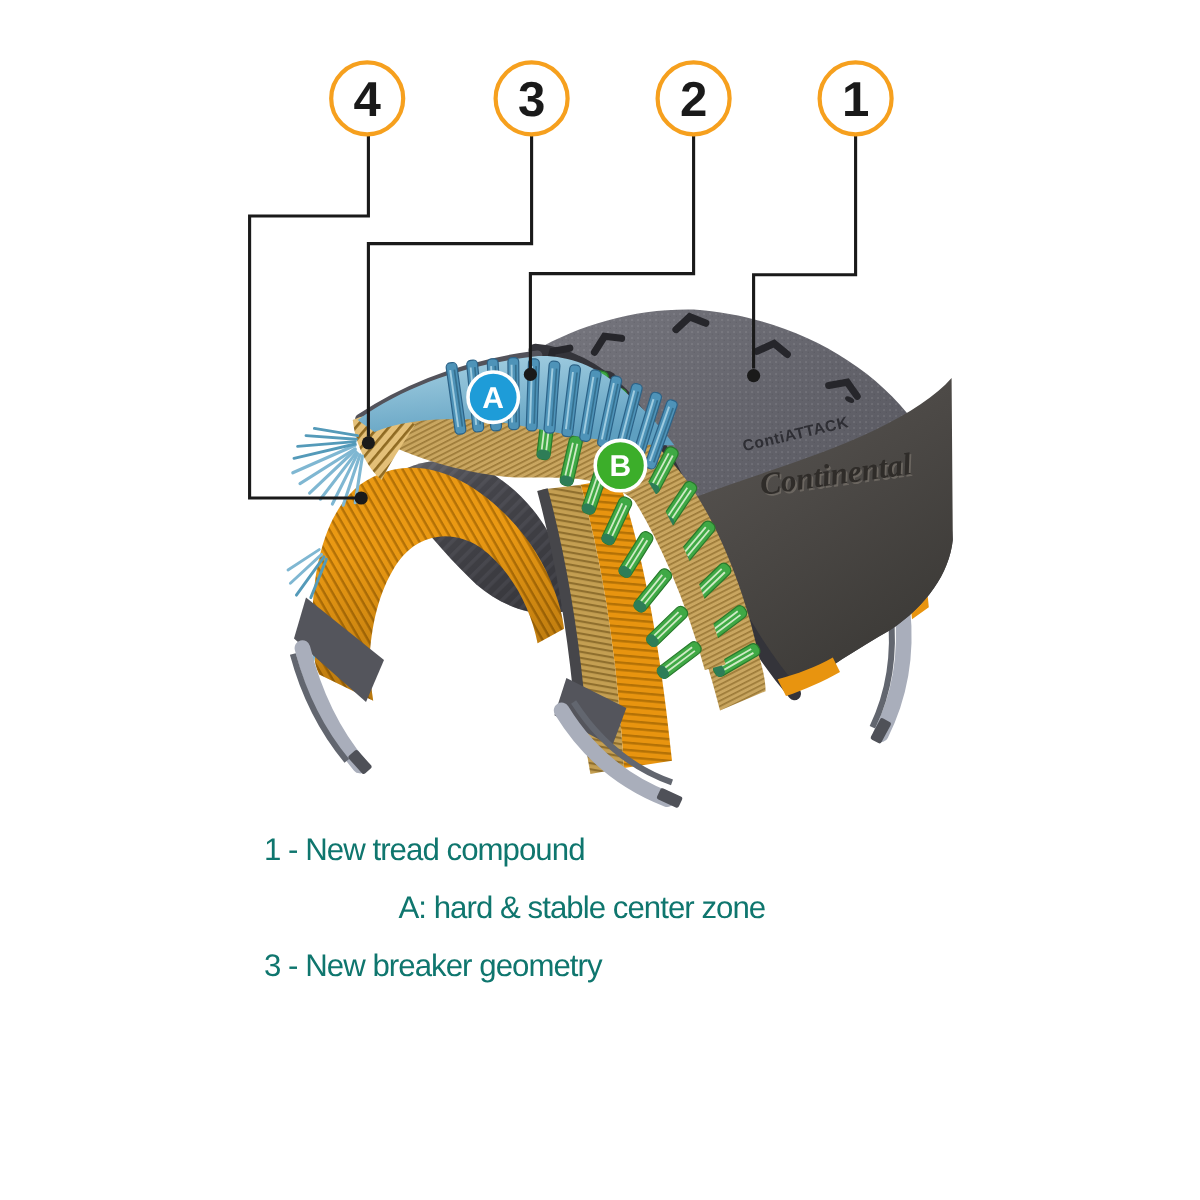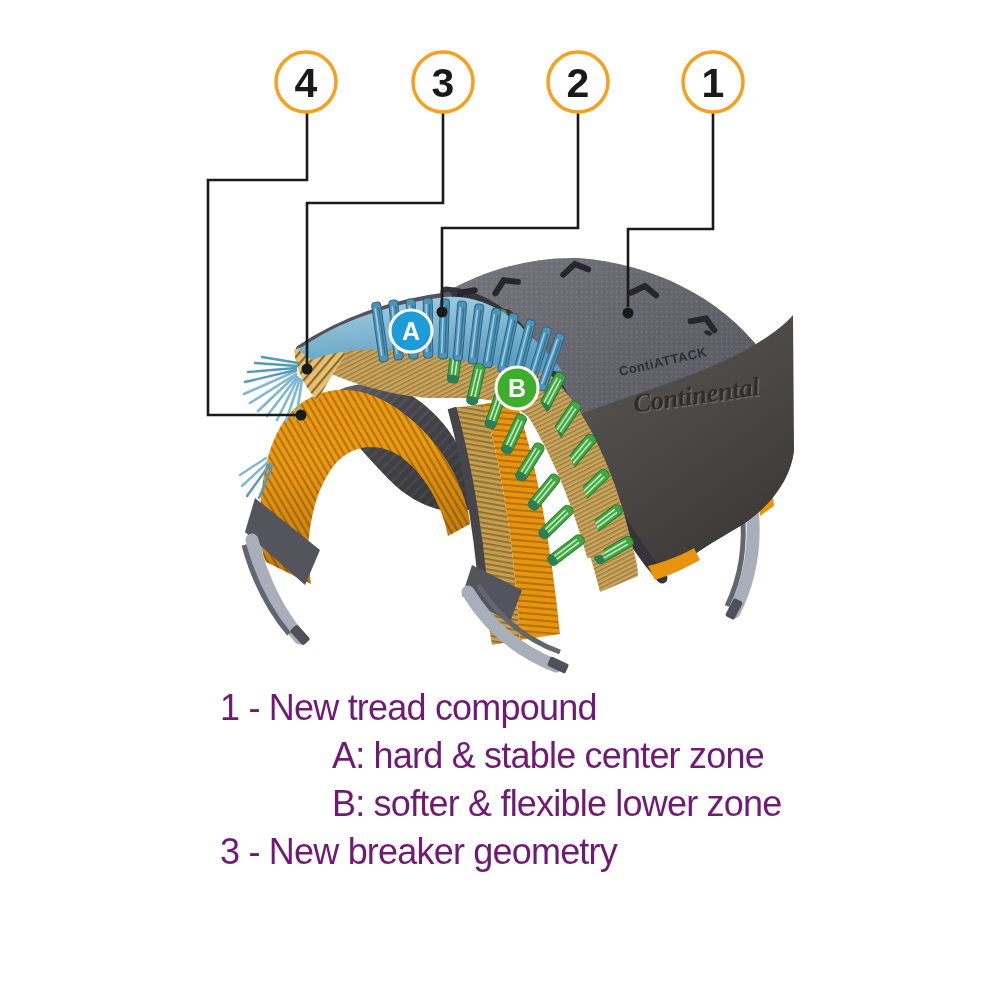--- a/index.html
+++ b/index.html
@@ -1,21 +1,21 @@
 <!DOCTYPE html>
 <html><head>
 <meta charset="utf-8">
 <style>
   html,body{margin:0;padding:0;background:#ffffff;}
   body{width:1000px;height:1000px;position:relative;overflow:hidden;
        font-family:"Liberation Sans","DejaVu Sans",sans-serif;}
   #scene{position:absolute;left:0;top:0;width:1000px;height:1000px;}
   .legend{position:absolute;left:0;top:684px;width:1000px;}
   .legend-line{height:48px;line-height:48px;padding-left:220px;
-       font-size:36px;letter-spacing:-0.8px;color:#701a75;white-space:nowrap;}
+       font-size:26px;letter-spacing:-0.8px;color:#0f766e;white-space:nowrap;}
   .legend-line.indent{padding-left:332px;}
   text{font-family:"Liberation Sans","DejaVu Sans",sans-serif;}
   .logo-text{font-family:"Liberation Serif","DejaVu Serif",serif;font-style:italic;font-weight:bold;}
 </style>
 </head>
 <body>
 
 <svg id="scene" viewBox="0 0 1000 1000">
   <defs>
     <linearGradient id="gTread" x1="0" y1="0" x2="0.8" y2="1">
@@ -325,15 +325,14 @@
     <g>
       <circle cx="713" cy="82" r="30" fill="#FFFFFF" stroke-width="3.5" stroke="#F6A01E"></circle>
       <text x="713" y="97" text-anchor="middle" fill="#1A1A1A">1</text>
     </g>
   </g>
 </svg>
 
 <div class="legend">
   <div class="legend-line">1 - New tread compound</div>
   <div class="legend-line indent">A: hard &amp; stable center zone</div>
-  <div class="legend-line indent">B: softer &amp; flexible lower zone</div>
   <div class="legend-line">3 - New breaker geometry</div>
 </div>
 
 </body></html>

